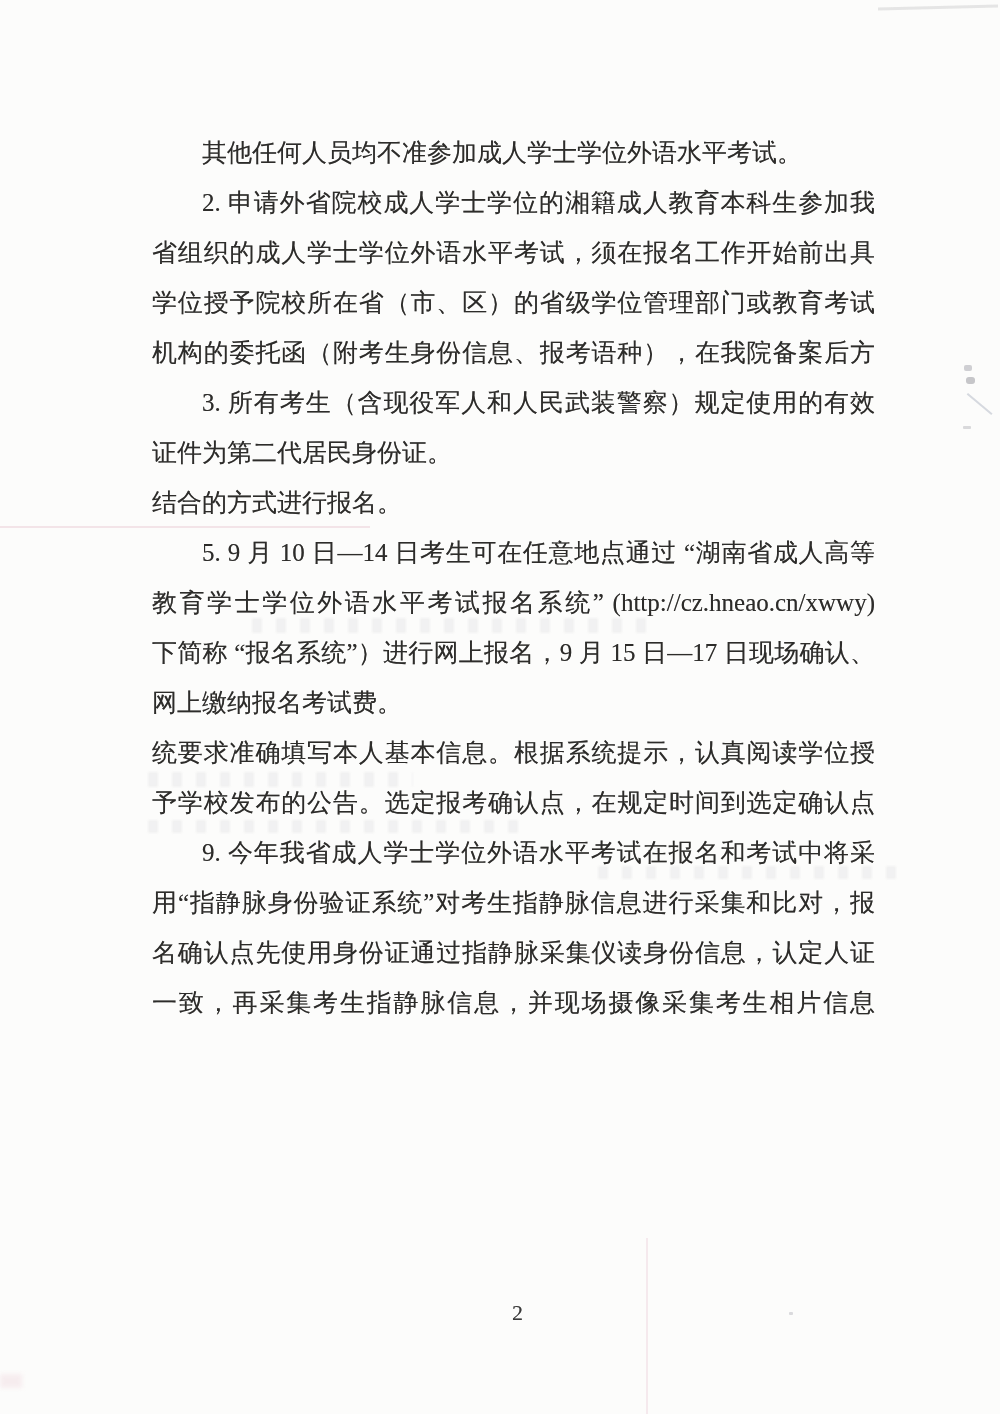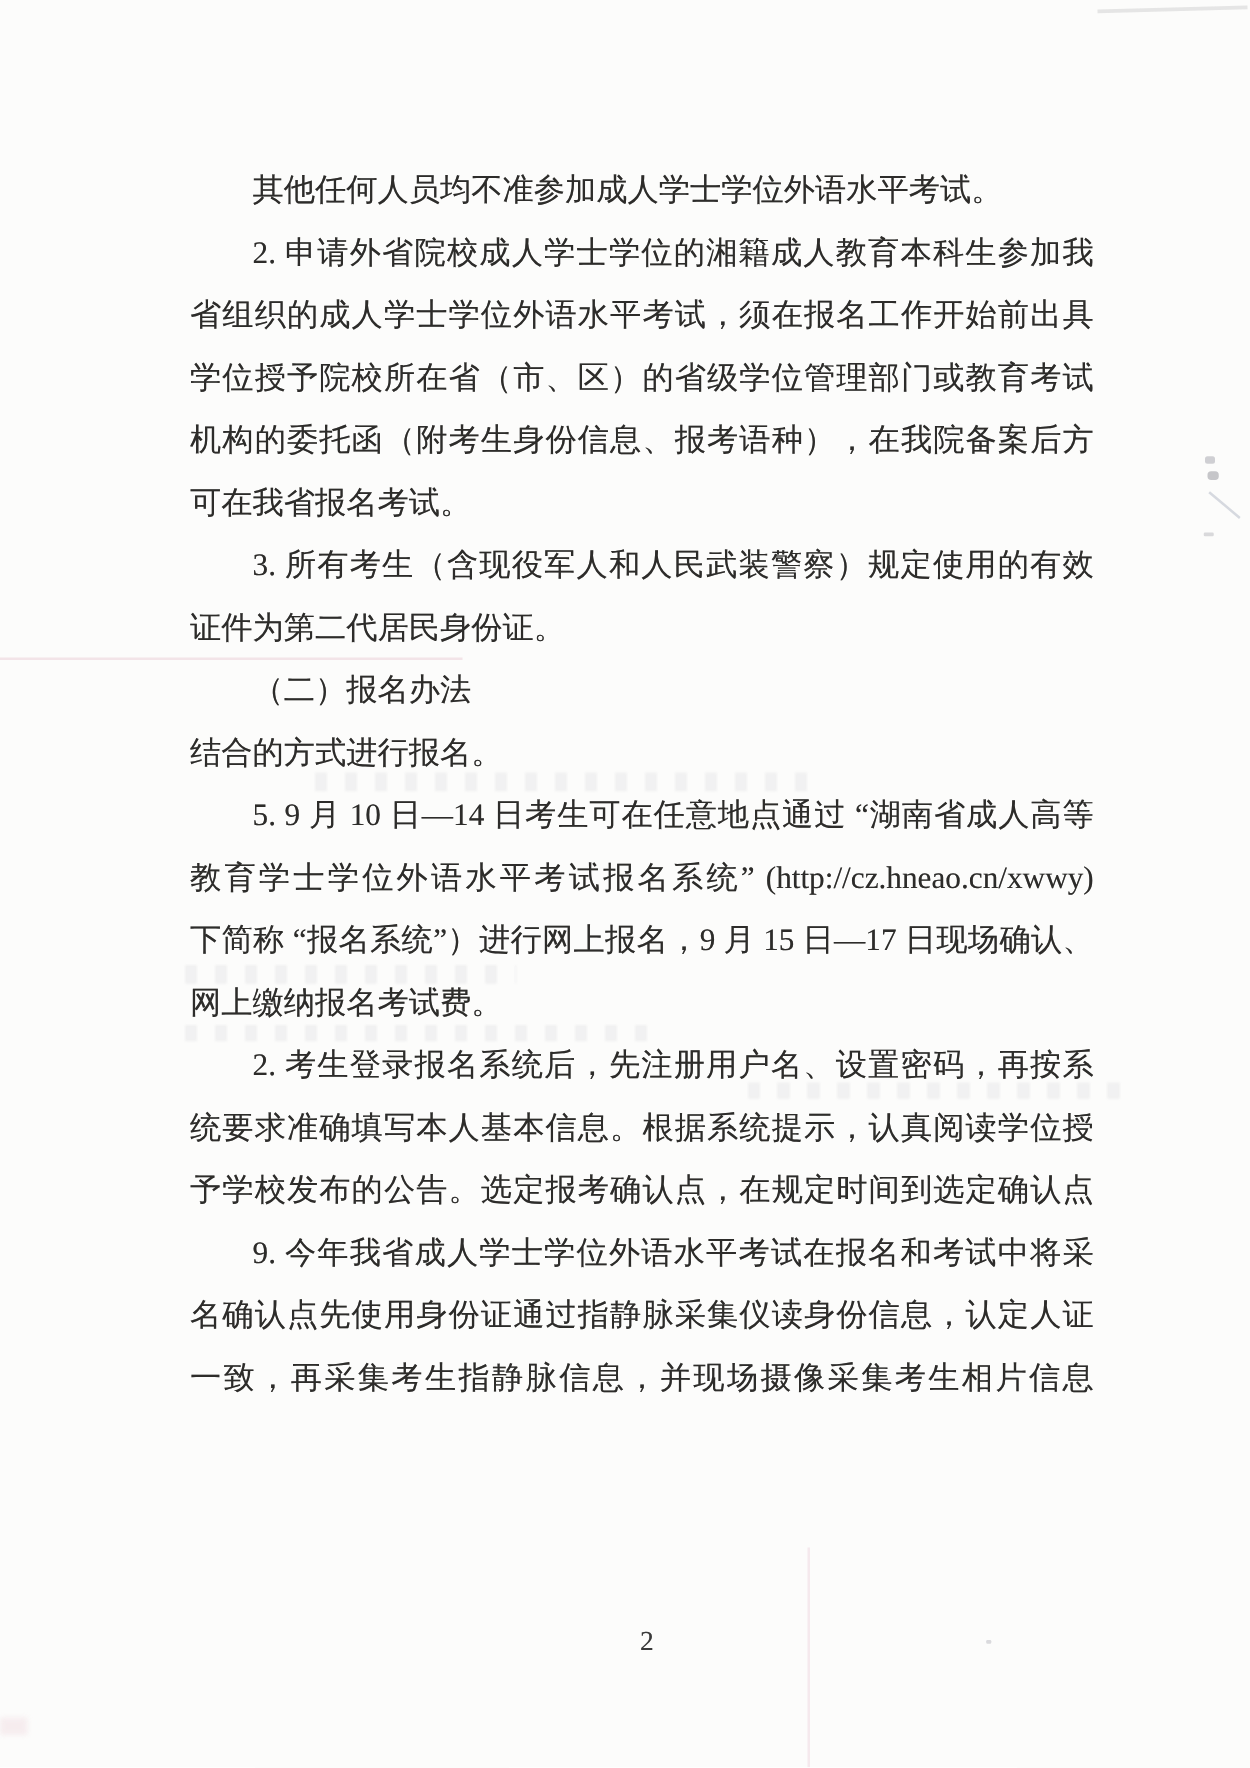--- a/index.html
+++ b/index.html
@@ -95,32 +95,30 @@
   <div class="artifact pink-h"></div>
   <div class="artifact pink-v"></div>
   <div class="artifact corner-smudge"></div>
 
   <div class="doc-body">
       <div class="line indent">其他任何人员均不准参加成人学士学位外语水平考试。</div>
       <div class="line indent fill">2. 申请外省院校成人学士学位的湘籍成人教育本科生参加我</div>
       <div class="line fill">省组织的成人学士学位外语水平考试，须在报名工作开始前出具</div>
       <div class="line fill">学位授予院校所在省（市、区）的省级学位管理部门或教育考试</div>
       <div class="line fill">机构的委托函（附考生身份信息、报考语种），在我院备案后方</div>
-      <div class="line">可在我省报名考试。</div>
       <div class="line indent fill">3. 所有考生（含现役军人和人民武装警察）规定使用的有效</div>
       <div class="line">证件为第二代居民身份证。</div>
-      <div class="line indent">（二）报名办法</div>
       <div class="line">结合的方式进行报名。</div>
       <div class="line indent fill">5. 9 月 10 日—14 日考生可在任意地点通过 “湖南省成人高等</div>
       <div class="line fill">教育学士学位外语水平考试报名系统” (http://cz.hneao.cn/xwwy)（以</div>
       <div class="line fill">下简称 “报名系统”）进行网上报名，9 月 15 日—17 日现场确认、</div>
       <div class="line">网上缴纳报名考试费。</div>
-      <div class="line indent fill">2. 考生登录报名系统后，先注册用户名、设置密码，再按系</div>
       <div class="line fill">统要求准确填写本人基本信息。根据系统提示，认真阅读学位授</div>
       <div class="line fill">予学校发布的公告。选定报考确认点，在规定时间到选定确认点</div>
       <div class="line indent fill">9. 今年我省成人学士学位外语水平考试在报名和考试中将采</div>
+      <div class="line fill">用“指静脉身份验证系统”对考生指静脉信息进行采集和比对，报</div>
       <div class="line fill">名确认点先使用身份证通过指静脉采集仪读身份信息，认定人证</div>
       <div class="line fill">一致，再采集考生指静脉信息，并现场摄像采集考生相片信息（报</div>
     </div>
 
   <div class="page-number">2</div>
 
 </div>
 
 </body></html>

